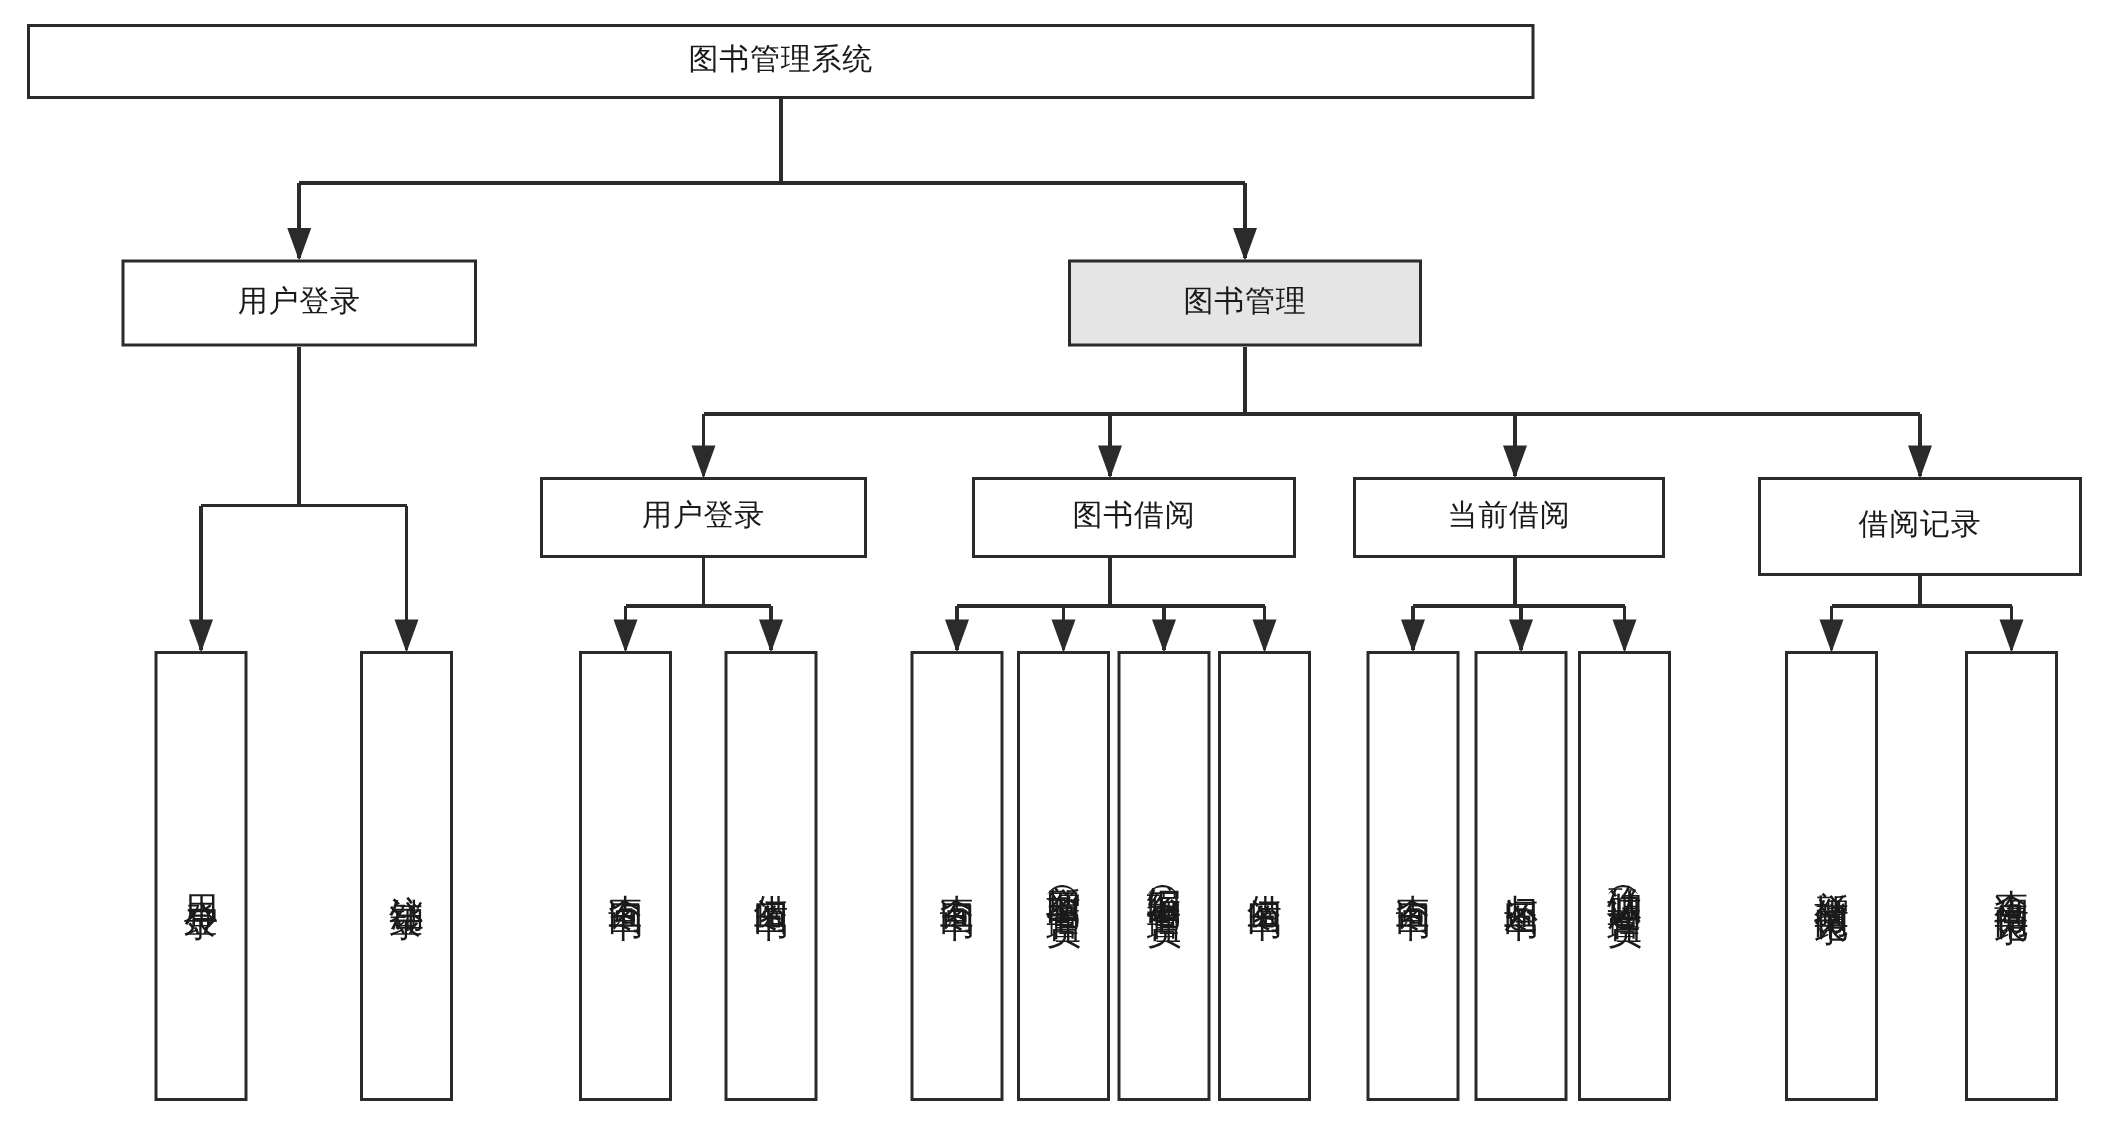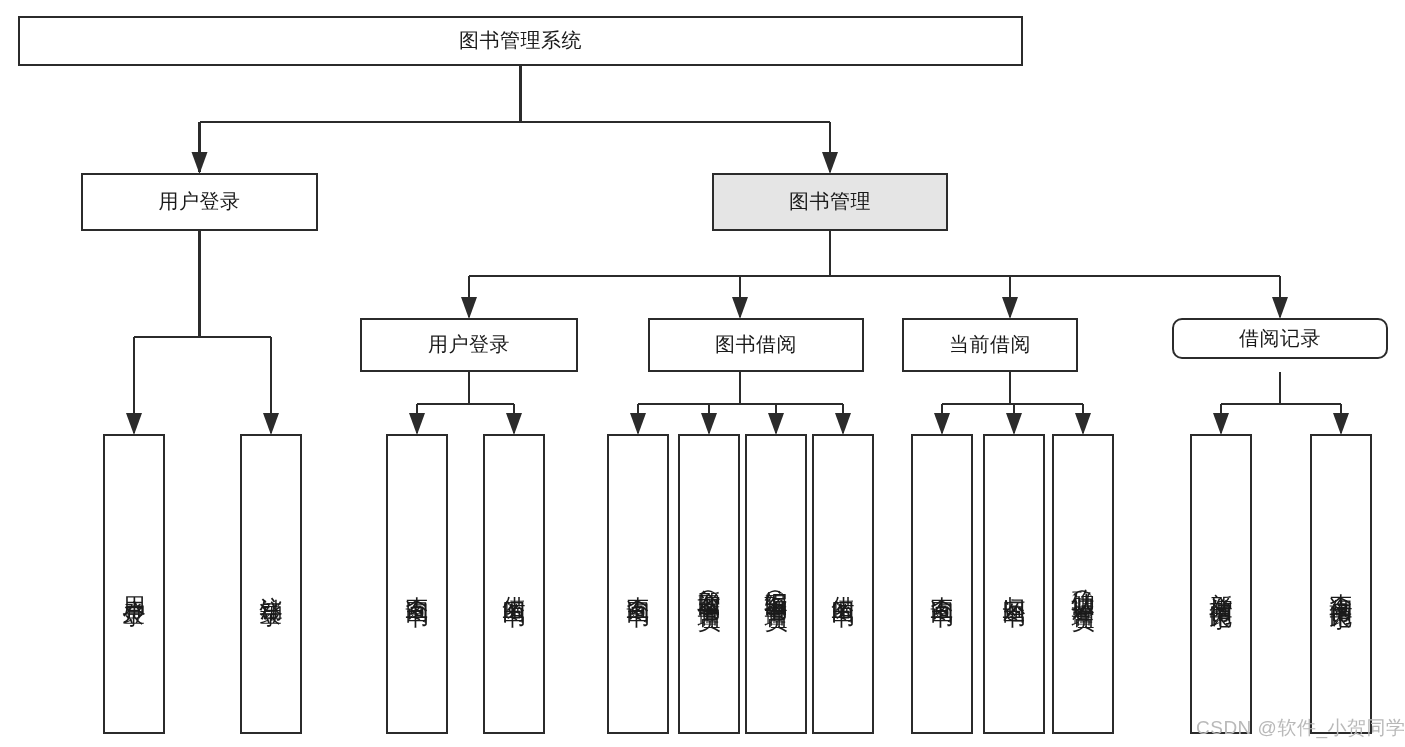--- a/index.html
+++ b/index.html
@@ -133,24 +133,24 @@
       </div>
       <div class="node horizontal" style="left: 712px; top: 173px; width: 236px; height: 58px; border-color: rgb(43, 43, 43); background: #e5e5e5;">
         <span class="node-label" style="color: rgb(26, 26, 26);">图书管理</span>
       </div>
       <div class="node horizontal" style="left: 360px; top: 318px; width: 218px; height: 54px; border-color: rgb(43, 43, 43); background: rgb(255, 255, 255);">
         <span class="node-label" style="color: rgb(26, 26, 26);">用户登录</span>
       </div>
       <div class="node horizontal" style="left: 648px; top: 318px; width: 216px; height: 54px; border-color: rgb(43, 43, 43); background: rgb(255, 255, 255);">
         <span class="node-label" style="color: rgb(26, 26, 26);">图书借阅</span>
       </div>
-      <div class="node horizontal" style="left: 902px; top: 318px; width: 176px; height: 54px; border-color: rgb(43, 43, 43); background: rgb(255, 255, 255);">
+      <div class="node horizontal" style="left: 902px; top: 318px; width: 208px; height: 54px; border-color: rgb(43, 43, 43); background: rgb(255, 255, 255);">
         <span class="node-label" style="color: rgb(26, 26, 26);">当前借阅</span>
       </div>
-      <div class="node horizontal" style="left: 1172px; top: 318px; width: 216px; height: 41px; border-color: rgb(43, 43, 43); background: rgb(255, 255, 255); border-radius: 10px;">
+      <div class="node horizontal" style="left: 1172px; top: 318px; width: 216px; height: 66px; border-color: rgb(43, 43, 43); background: rgb(255, 255, 255);">
         <span class="node-label" style="color: rgb(26, 26, 26);">借阅记录</span>
       </div>
       <div class="node vertical" style="left: 103px; top: 434px; width: 62px; height: 300px; border-color: rgb(43, 43, 43); background: rgb(255, 255, 255);">
         <span class="node-label" style="color: rgb(26, 26, 26);">用户登录</span>
       </div>
       <div class="node vertical" style="left: 240px; top: 434px; width: 62px; height: 300px; border-color: rgb(43, 43, 43); background: rgb(255, 255, 255);">
         <span class="node-label" style="color: rgb(26, 26, 26);">注销登录</span>
       </div>
       <div class="node vertical" style="left: 386px; top: 434px; width: 62px; height: 300px; border-color: rgb(43, 43, 43); background: rgb(255, 255, 255);">
         <span class="node-label" style="color: rgb(26, 26, 26);">查询图书</span>
@@ -179,14 +179,13 @@
       <div class="node vertical" style="left: 1052px; top: 434px; width: 62px; height: 300px; border-color: rgb(43, 43, 43); background: rgb(255, 255, 255);">
         <span class="node-label" style="color: rgb(26, 26, 26);">确认归还（管理员）</span>
       </div>
       <div class="node vertical" style="left: 1190px; top: 434px; width: 62px; height: 300px; border-color: rgb(43, 43, 43); background: rgb(255, 255, 255);">
         <span class="node-label" style="color: rgb(26, 26, 26);">新增借阅记录</span>
       </div>
       <div class="node vertical" style="left: 1310px; top: 434px; width: 62px; height: 300px; border-color: rgb(43, 43, 43); background: rgb(255, 255, 255);">
         <span class="node-label" style="color: rgb(26, 26, 26);">查询借阅记录</span>
       </div>
     </div>
-  <div class="watermark" style="left: 1196px; top: 715px; color: rgb(185, 185, 185);">CSDN @软件_小贺同学</div>
 </div>
 
 </body></html>

